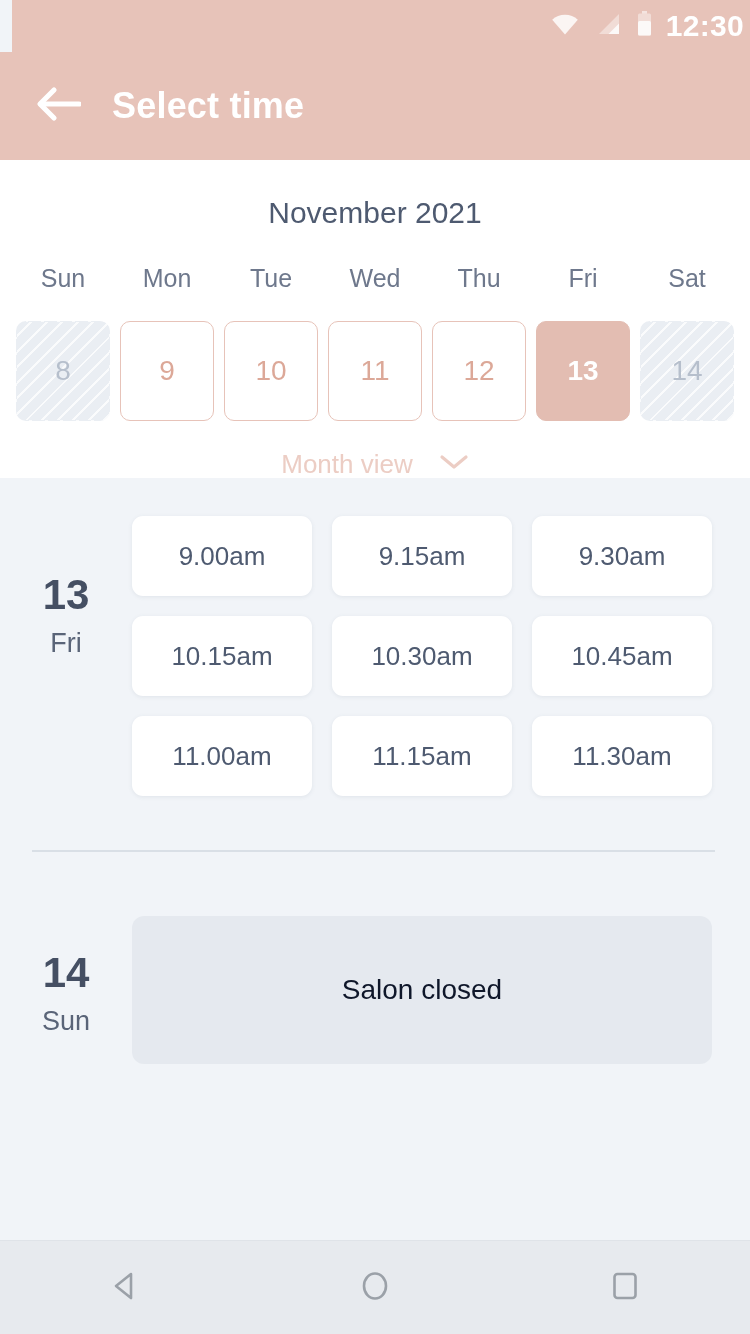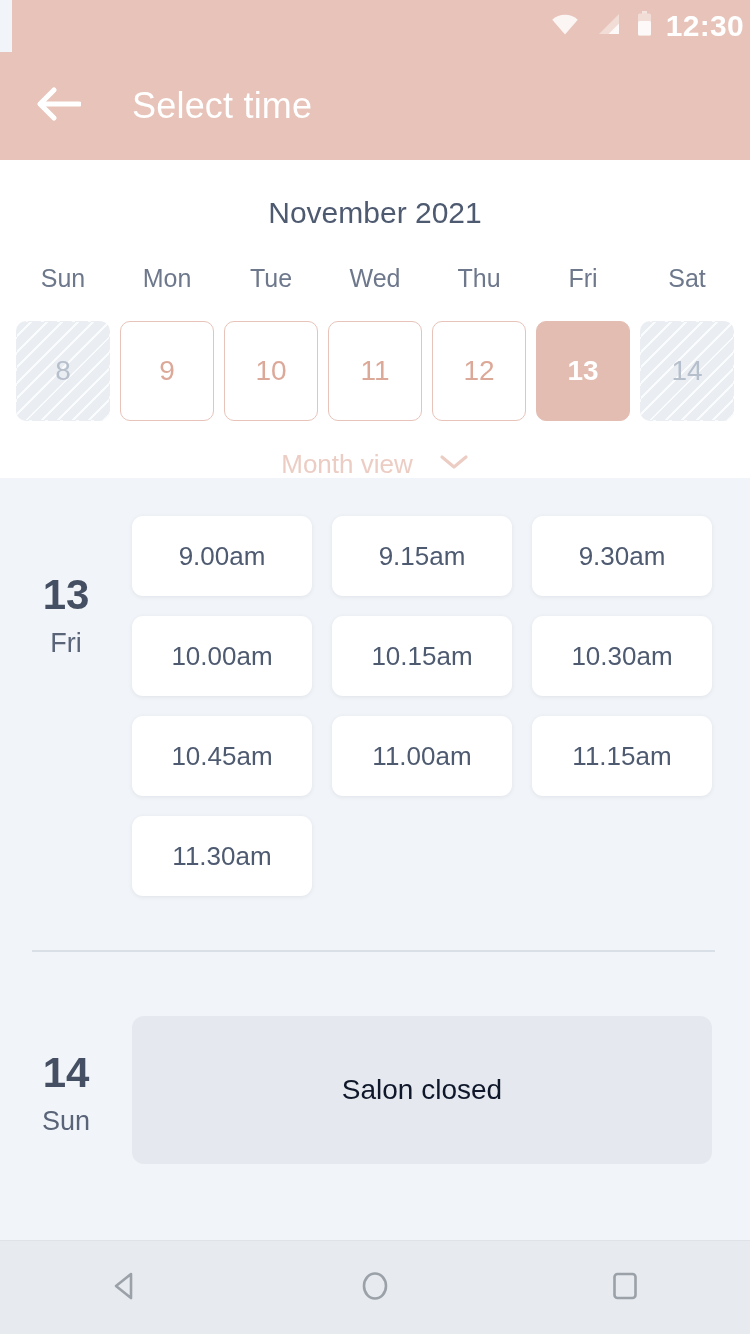--- a/index.html
+++ b/index.html
@@ -65,23 +65,23 @@
     height: 76px;
     margin-left: 20px;
     display: flex;
     align-items: center;
     justify-content: center;
     cursor: pointer;
   }
   .appbar-title {
     color: #ffffff;
     font-size: 36px;
-    font-weight: 400;
+    font-weight: 700;
     letter-spacing: .2px;
-    margin-left: 36px;
+    margin-left: 16px;
     line-height: 1;
   }
 
   
   .calendar {
     position: absolute;
     top: 160px; left: 0;
     width: 750px;
     height: 318px;
     background: #ffffff;
@@ -366,21 +366,20 @@
 
     <div class="day-group group-1">
       <div class="day-side">
         <div class="side-num">13</div>
         <div class="side-dow">Fri</div>
       </div>
       <div class="slots">
         <div class="slot">9.00am</div>
         <div class="slot">9.15am</div>
         <div class="slot">9.30am</div>
-        <div class="slot">10.00am</div>
         <div class="slot">10.15am</div>
         <div class="slot">10.30am</div>
         <div class="slot">10.45am</div>
         <div class="slot">11.00am</div>
         <div class="slot">11.15am</div>
         <div class="slot">11.30am</div>
       </div>
     </div>
 
     <div class="divider"></div>

